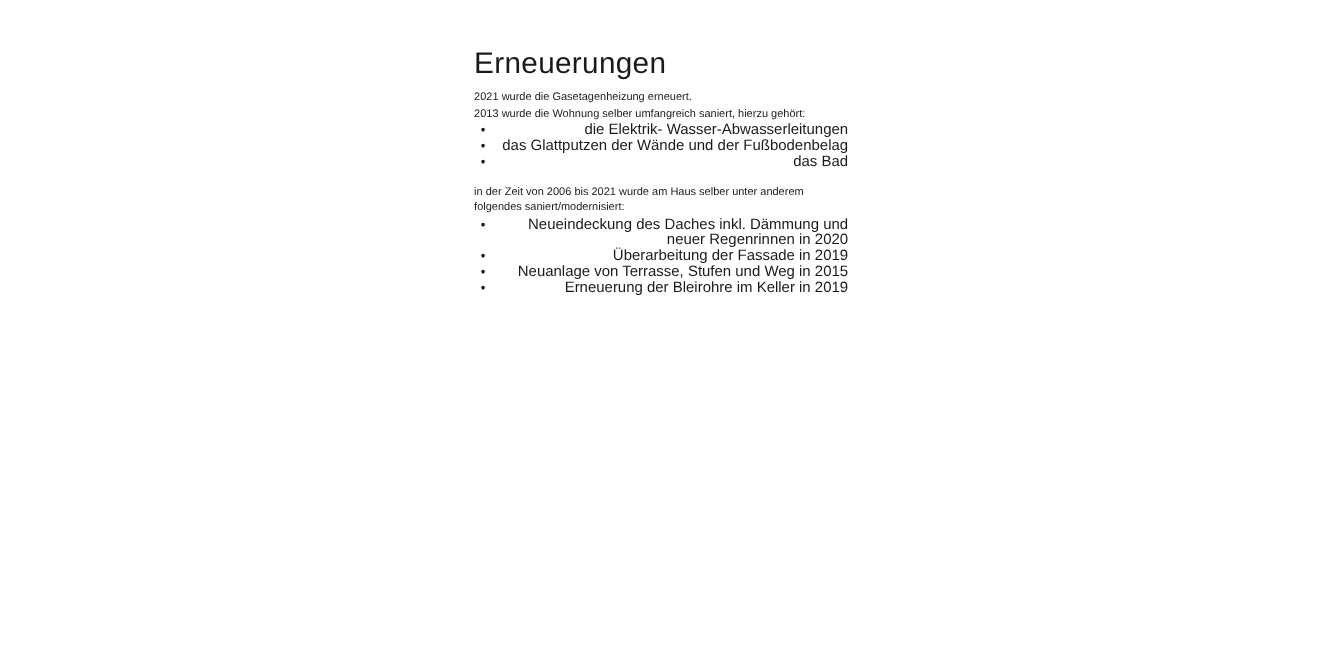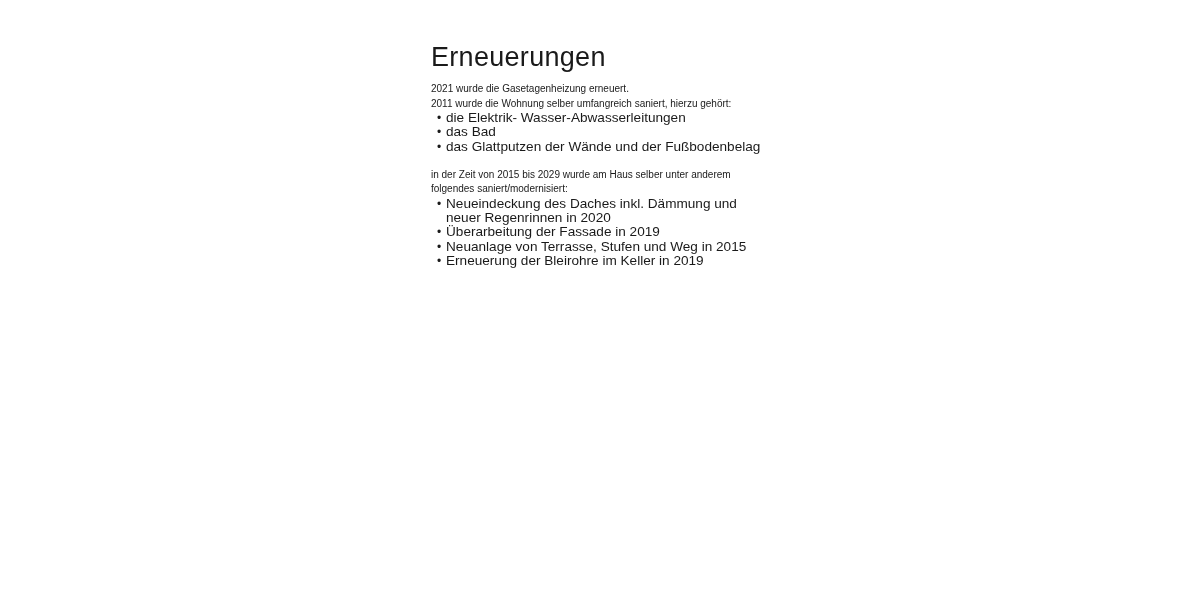--- a/index.html
+++ b/index.html
@@ -36,20 +36,21 @@
       line-height: 14.5px;
       margin: 0;
     }
     .para-gap {
       height: 14px;
     }
     ul.bullets {
       list-style: none;
       margin: 0;
       padding: 0 0 0 15px;
+      text-align: right;
     }
     ul.bullets li {
       position: relative;
       font-size: 13.6px;
       line-height: 14.3px;
       margin: 0;
     }
     ul.bullets li::before {
       content: "•";
       position: absolute;
@@ -60,32 +61,32 @@
   </style>
 </head>
 <body>
 
 <div class="page">
   <div class="content">
     <h1 class="title">Erneuerungen</h1>
 
     <div>
       <p class="para">2021 wurde die Gasetagenheizung erneuert.</p>
-      <p class="para">2011 wurde die Wohnung selber umfangreich saniert, hierzu gehört:</p>
+      <p class="para">2013 wurde die Wohnung selber umfangreich saniert, hierzu gehört:</p>
       <ul class="bullets">
         <li>die Elektrik- Wasser-Abwasserleitungen</li>
+        <li>das Glattputzen der Wände und der Fußbodenbelag</li>
         <li>das Bad</li>
-        <li>das Glattputzen der Wände und der Fußbodenbelag</li>
       </ul>
     </div>
 
     <div class="para-gap"></div>
 
     <div>
-      <p class="para">in der Zeit von 2015 bis 2029 wurde am Haus selber unter anderem folgendes saniert/modernisiert:</p>
+      <p class="para">in der Zeit von 2006 bis 2021 wurde am Haus selber unter anderem folgendes saniert/modernisiert:</p>
       <ul class="bullets">
         <li>Neueindeckung des Daches inkl. Dämmung und neuer Regenrinnen in 2020</li>
         <li>Überarbeitung der Fassade in 2019</li>
         <li>Neuanlage von Terrasse, Stufen und Weg in 2015</li>
         <li>Erneuerung der Bleirohre im Keller in 2019</li>
       </ul>
     </div>
 
     <div class="para-gap"></div>
 

